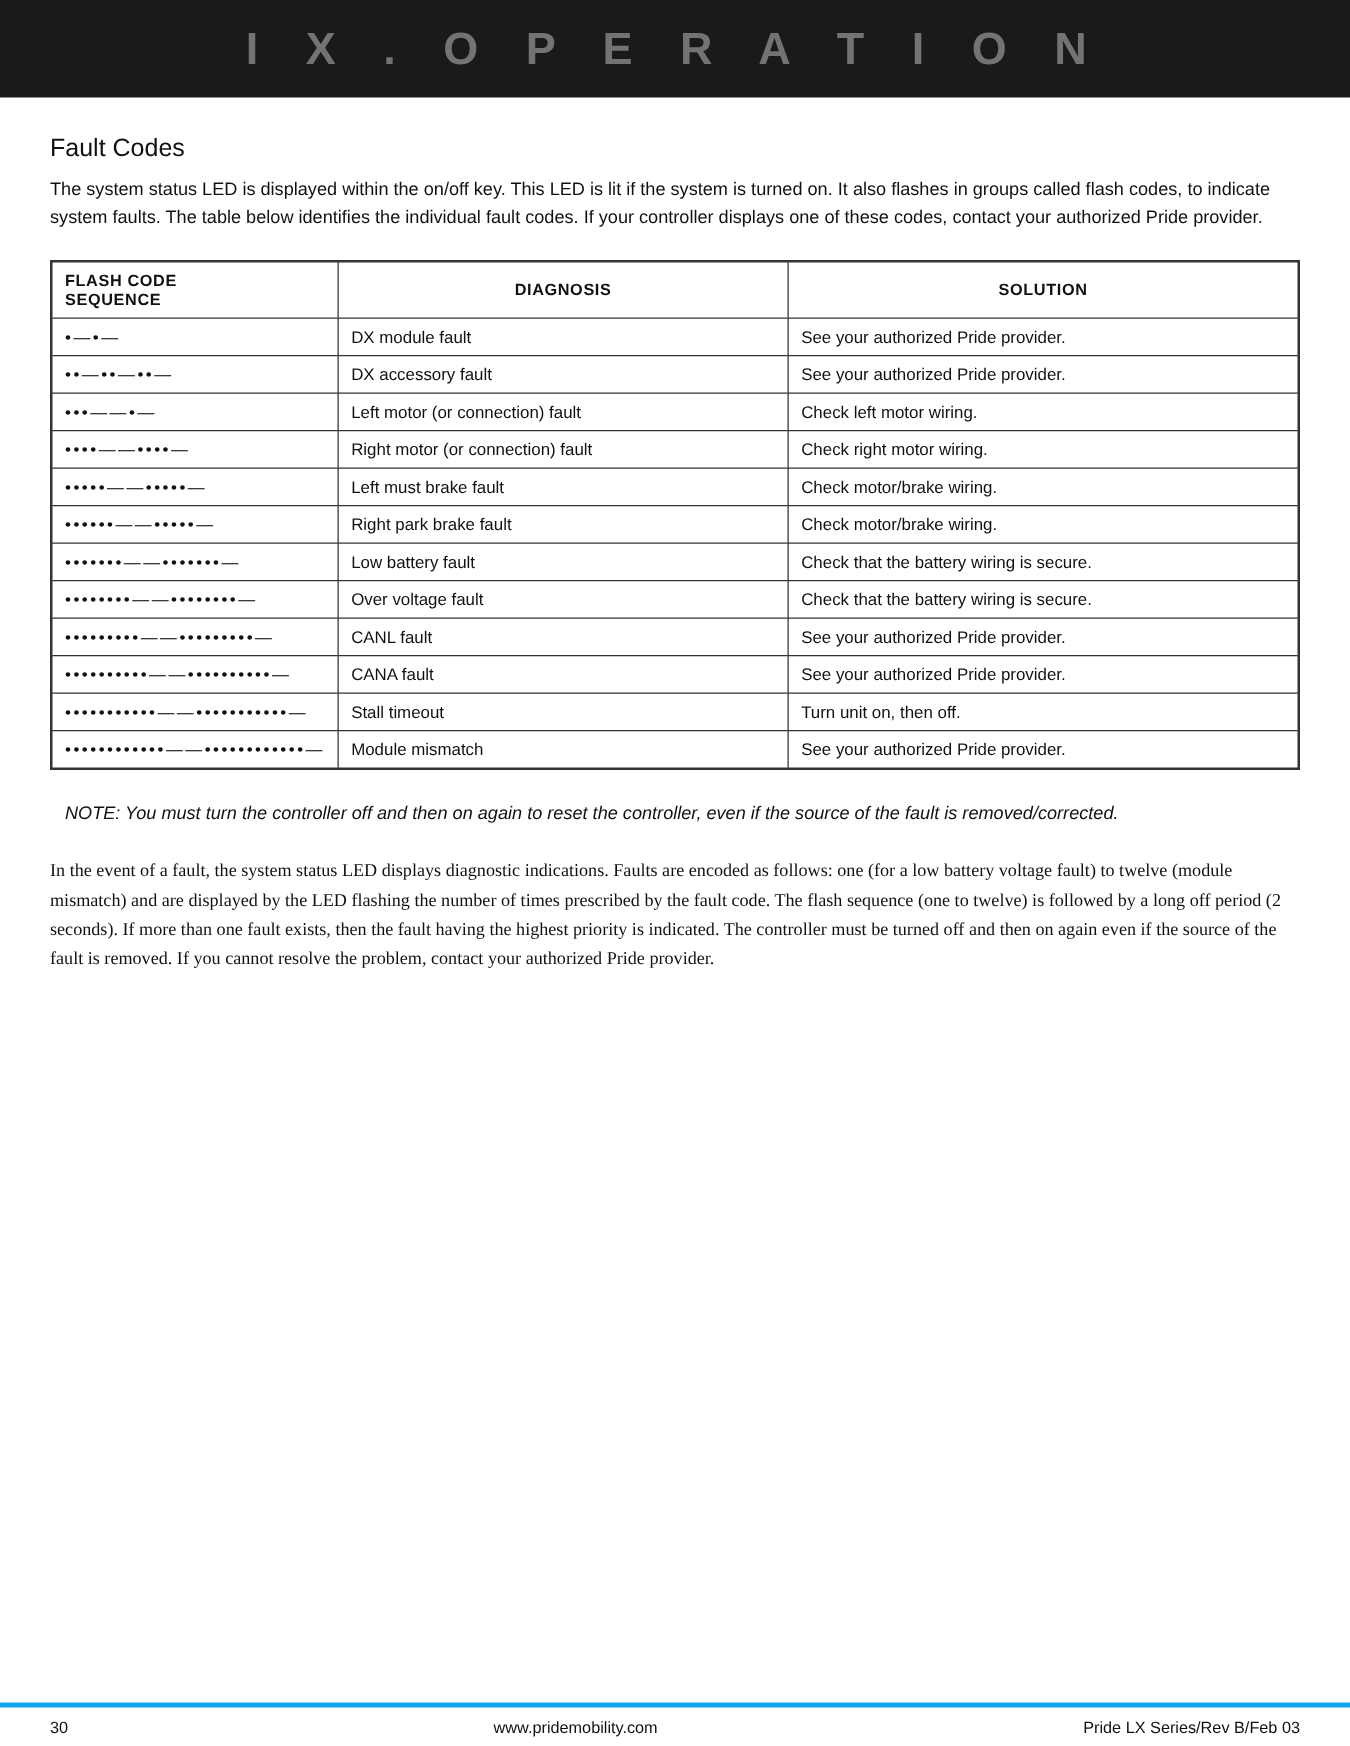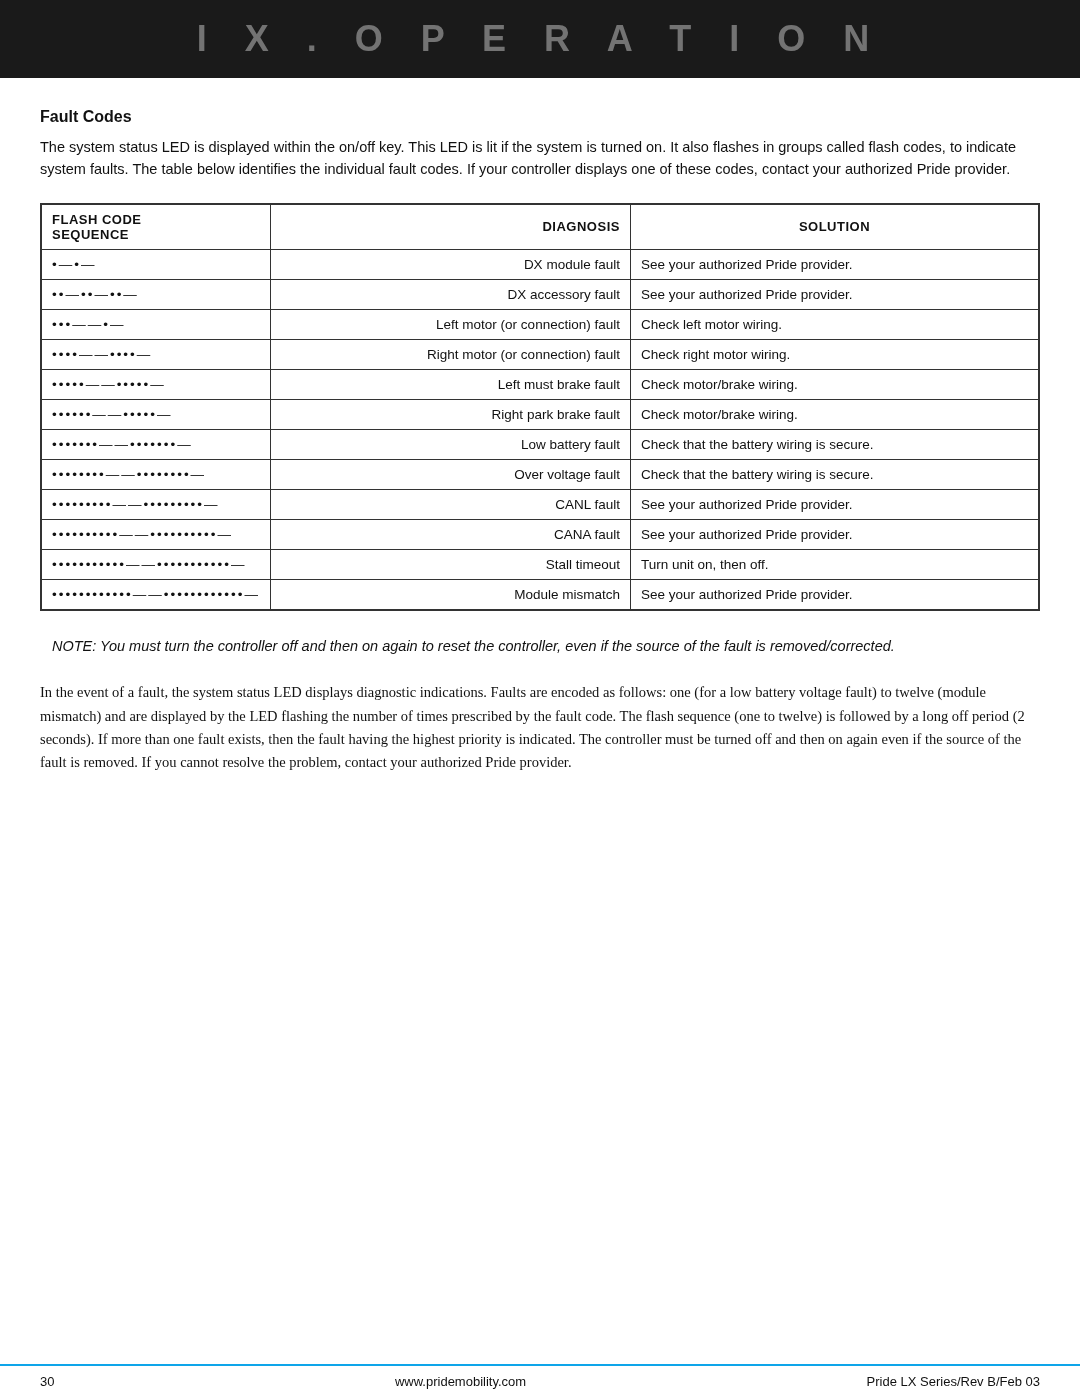--- a/index.html
+++ b/index.html
@@ -28,22 +28,22 @@
       letter-spacing: 14px;
       text-transform: uppercase;
     }
 
     .content {
       padding: 30px 40px 80px 40px;
     }
 
     .fault-codes-title {
       font-family: Arial, Helvetica, sans-serif;
-      font-size: 16px;
-      font-weight: bold;
+      font-size: 20px;
+      font-weight: normal;
       margin-bottom: 10px;
     }
 
     .intro-text {
       font-family: Liberation Sans, sans-serif;
       font-size: 14.5px;
       line-height: 1.55;
       margin-bottom: 22px;
     }
 
@@ -71,21 +71,20 @@
       letter-spacing: 0.5px;
     }
 
     .col-flash {
       width: 220px;
       text-align: left;
     }
 
     .col-diagnosis {
       width: 360px;
-      text-align: right;
     }
 
     .col-solution {
       width: auto;
     }
 
     .fault-table tbody td {
       font-family: Arial, Helvetica, sans-serif;
       font-size: 13.5px;
     }
@@ -112,21 +111,21 @@
       line-height: 1.6;
       margin-bottom: 20px;
     }
 
     
     .page-footer {
       position: absolute;
       bottom: 0;
       left: 0;
       right: 0;
-      border-top: 2px solid #0ea5e9;
+      border-top: 4px solid #0ea5e9;
       padding: 8px 40px;
       display: flex;
       justify-content: space-between;
       align-items: center;
       font-family: Arial, Helvetica, sans-serif;
       font-size: 13px;
     }
 
     .footer-page-num {
       font-weight: normal;

